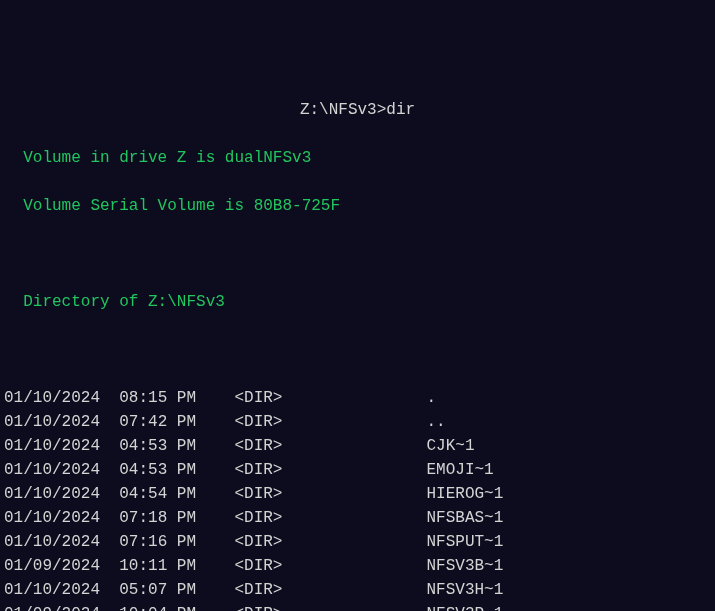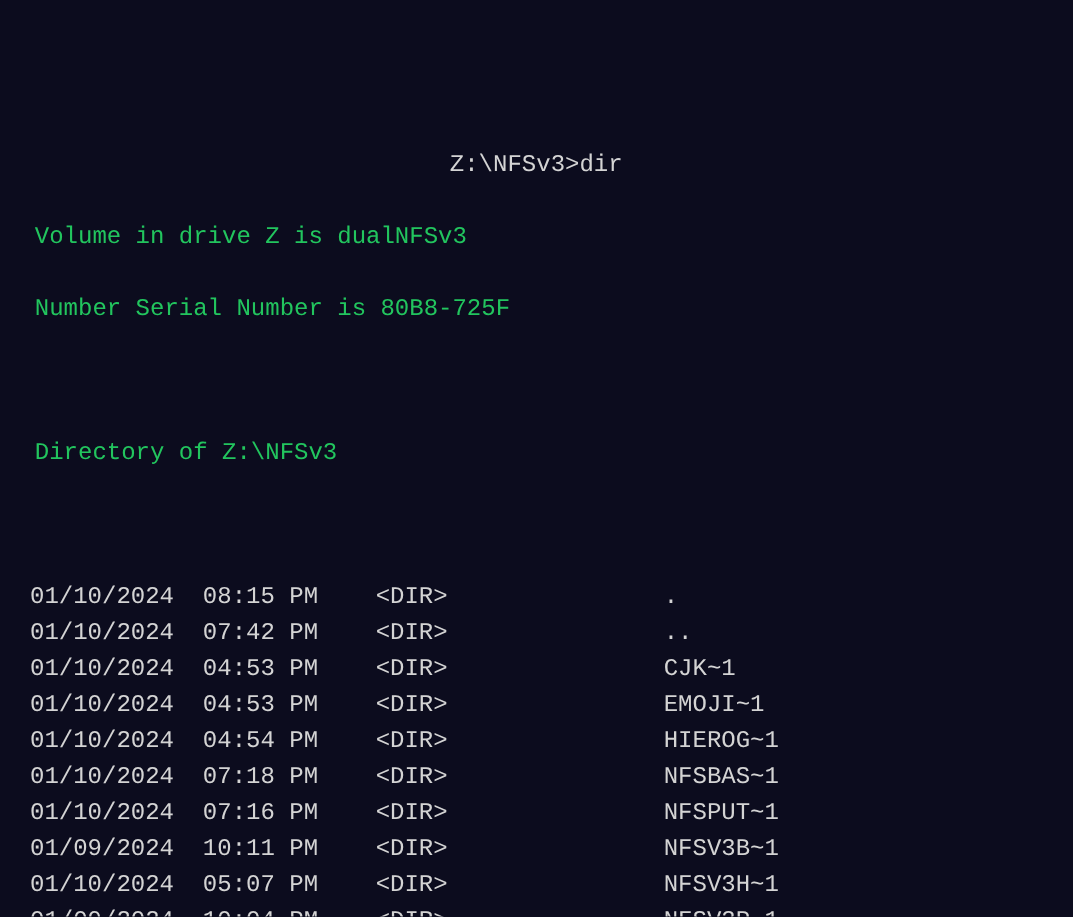--- a/index.html
+++ b/index.html
@@ -25,31 +25,30 @@
     }
     .info-line {
       color: #22c55e;
       padding-left: 1ch;
     }
     .blank-line {
       height: 1.5em;
     }
     .entry {
       color: #d4d4d4;
-      margin-left: 16px;
     }
   </style>
 </head>
 <body>
 
 
 
 <div class="prompt-line"><span>Z:\NFSv3&gt;</span><span>dir</span></div>
 <div class="info-line"> Volume in drive Z is dualNFSv3</div>
-<div class="info-line"> Number Serial Number is 80B8-725F</div>
+<div class="info-line"> Volume Serial Volume is 80B8-725F</div>
 <div class="blank-line"></div>
 <div class="info-line"> Directory of Z:\NFSv3</div>
 <div class="blank-line"></div>
 <div id="entries-container"><div class="entry">01/10/2024  08:15 PM    &lt;DIR&gt;               .</div><div class="entry">01/10/2024  07:42 PM    &lt;DIR&gt;               ..</div><div class="entry">01/10/2024  04:53 PM    &lt;DIR&gt;               CJK~1</div><div class="entry">01/10/2024  04:53 PM    &lt;DIR&gt;               EMOJI~1</div><div class="entry">01/10/2024  04:54 PM    &lt;DIR&gt;               HIEROG~1</div><div class="entry">01/10/2024  07:18 PM    &lt;DIR&gt;               NFSBAS~1</div><div class="entry">01/10/2024  07:16 PM    &lt;DIR&gt;               NFSPUT~1</div><div class="entry">01/09/2024  10:11 PM    &lt;DIR&gt;               NFSV3B~1</div><div class="entry">01/10/2024  05:07 PM    &lt;DIR&gt;               NFSV3H~1</div><div class="entry">01/09/2024  10:04 PM    &lt;DIR&gt;               NFSV3P~1</div></div>
 
 
 
 
 
 

